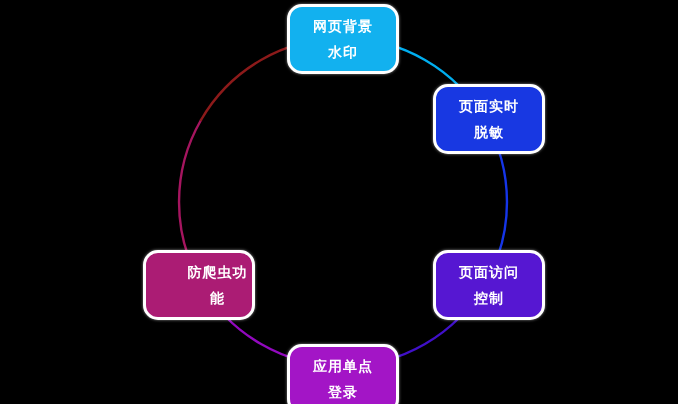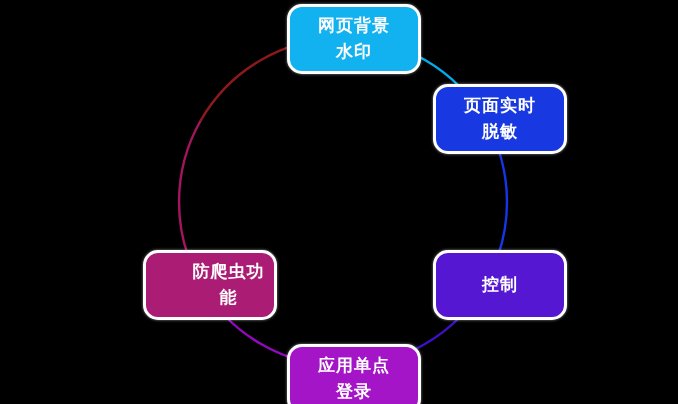--- a/index.html
+++ b/index.html
@@ -24,33 +24,33 @@
     width: 678px;
     height: 404px;
   }
   .arc-layer path {
     fill: none;
     stroke-width: 2.4;
     stroke-linecap: round;
   }
   .node {
     position: absolute;
-    width: 134px;
+    width: 112px;
     height: 70px;
     box-sizing: border-box;
     border: 3px solid #ffffff;
     border-radius: 15px;
     box-shadow: 0 0 3px rgba(255,255,255,0.55);
     display: flex;
     flex-direction: column;
     align-items: center;
     justify-content: center;
     color: #ffffff;
     font-weight: bold;
-    font-size: 17px;
+    font-size: 14px;
     line-height: 26px;
     text-align: center;
     letter-spacing: 1px;
   }
   .node-top          { left: 287px; top: 4px;   }
   .node-top-right    { left: 433px; top: 84px;  }
   .node-bottom-right { left: 433px; top: 250px; }
   .node-bottom       { left: 287px; top: 344px; }
   .node-bottom-left  { left: 143px; top: 250px; }
   .node-top-left     { left: 143px; top: 84px;  }
@@ -73,20 +73,21 @@
     <span>网页背景</span>
     <span>水印</span>
   </div>
 
   <div class="node node-top-right" style="background: rgb(24, 56, 226);">
     <span>页面实时</span>
     <span>脱敏</span>
   </div>
 
   <div class="node node-bottom-right" style="background: rgb(86, 23, 210);">
+    <span>页面访问</span>
     <span>控制</span>
   </div>
 
   <div class="node node-bottom" style="background: rgb(163, 21, 198);">
     <span>应用单点</span>
     <span>登录</span>
   </div>
 
   <div class="node node-bottom-left" style="background: rgb(171, 28, 116); padding-left: 37px;">
     <span>防爬虫功</span>

